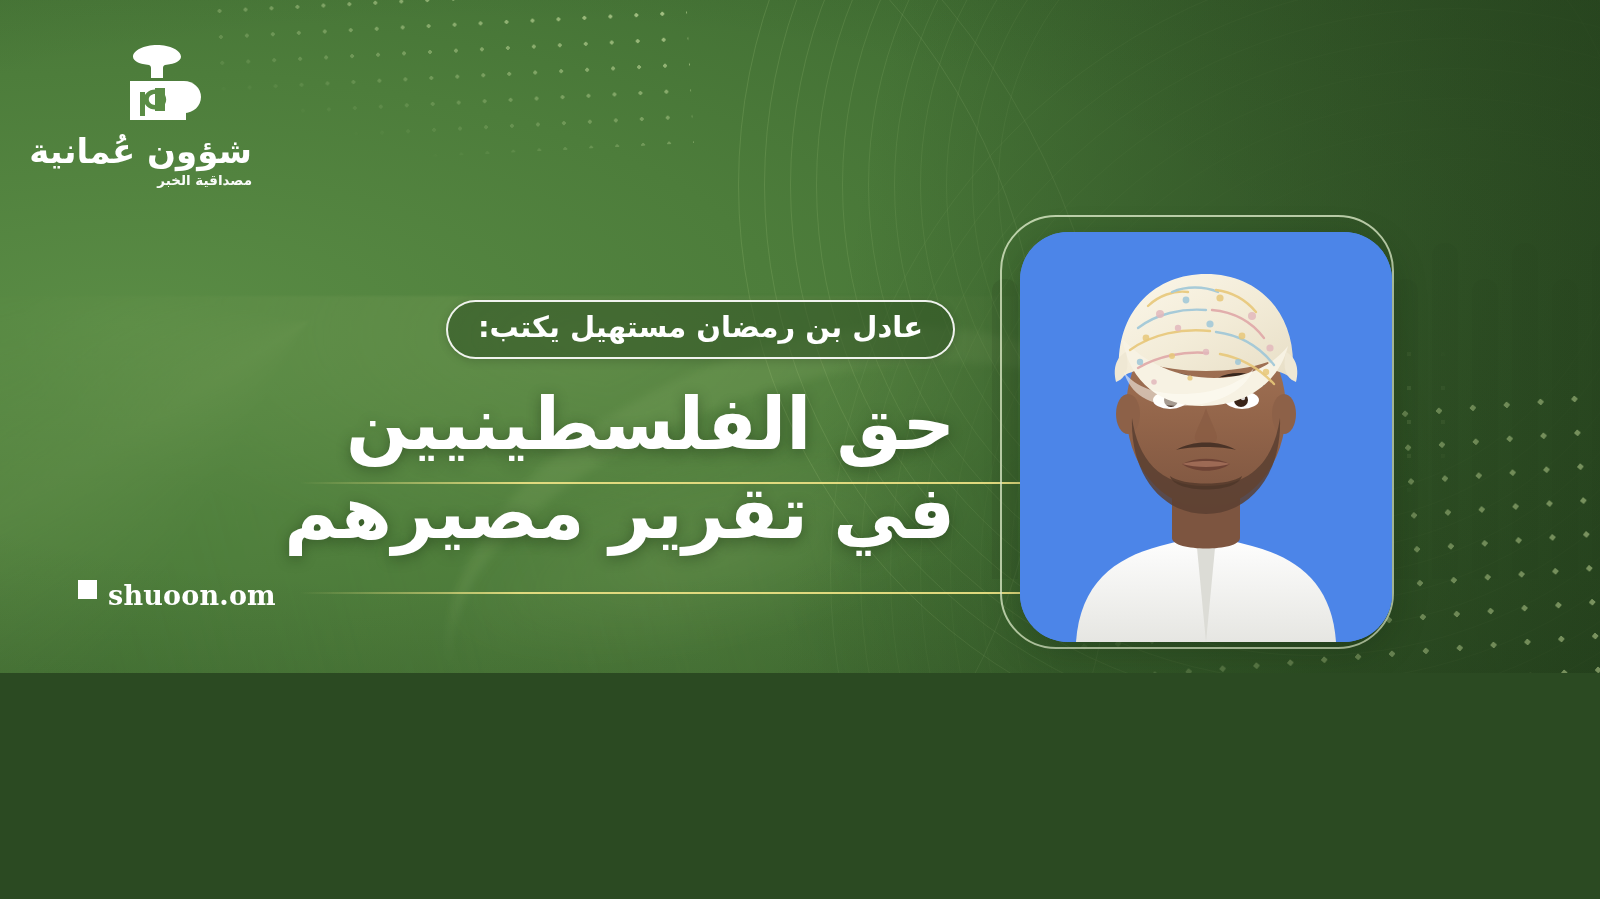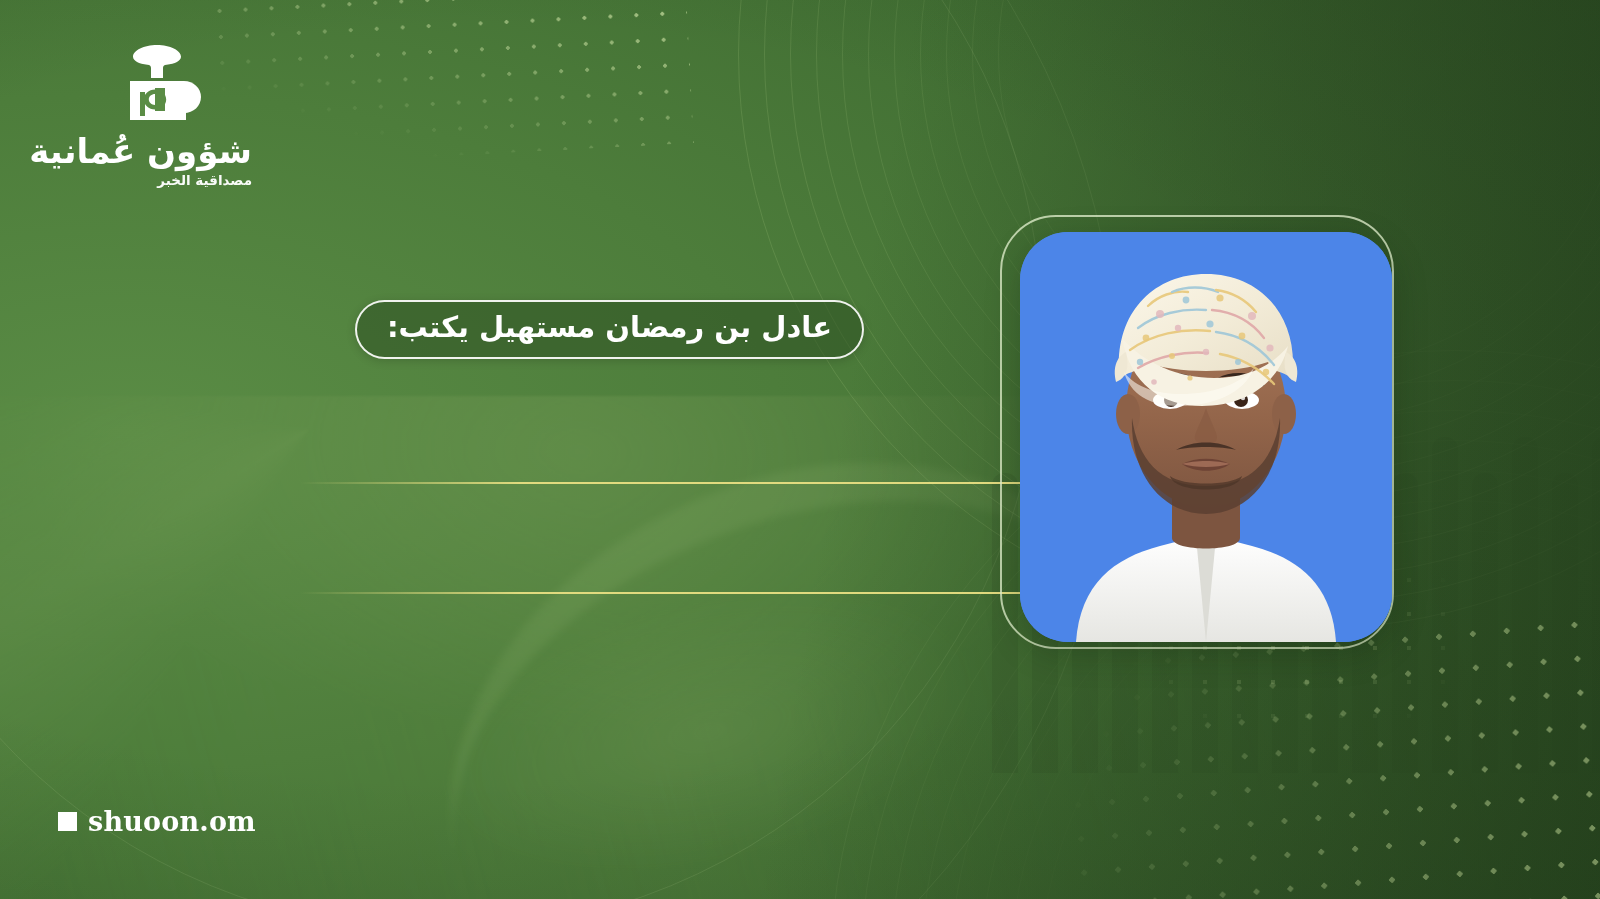--- a/index.html
+++ b/index.html
@@ -5,21 +5,21 @@
 <style>
   html,body{margin:0;padding:0;}
   body{
     background:#2b4a22;
     font-family:"DejaVu Sans","Liberation Sans",sans-serif;
   }
 
   .card{
     position:relative;
     width:1600px;
-    height:899px;
+    height:673px;
     overflow:hidden;
     background:#a21caf;
   }
 
   
   .bg-base{
     position:absolute; inset:0;
     background:
       radial-gradient(120% 110% at 8% 48%, #5a8c45 0%, #4d7d3b 34%, #416e33 62%, #34592a 100%);
   }
@@ -174,21 +174,21 @@
     white-space:nowrap;
     text-align:right;
   }
 
   
   .headline-wrap{
     position:absolute;
     right:645px;
     top:300px;
     width:600px;
-    text-align:left;
+    text-align:right;
     direction:rtl;
   }
   .byline{
     display:inline-block;
     padding:11px 30px 15px;
     border:2px solid rgba(255,255,255,.92);
     border-radius:40px;
     background:rgba(46,80,34,.55);
     color:#ffffff;
     font-size:29px;
@@ -237,23 +237,22 @@
     overflow:hidden;
     background:#4c85e8;
     z-index:5;
     box-shadow:0 10px 34px rgba(14,32,10,.28);
   }
   .portrait svg{ width:100%; height:100%; display:block; }
 
   
   .footer{
     position:absolute;
-    left:58px; bottom:62px;
+    left:78px; bottom:62px;
     display:flex;
-    align-items:center;
     gap:11px;
     direction:ltr;
   }
   .footer-sq{
     width:19px; height:19px;
     background:#ffffff;
     display:block;
   }
   .footer-txt{
     color:#ffffff;
@@ -337,20 +336,24 @@
       <rect x="41" y="47" width="6" height="31" fill="#ffffff"></rect>
       <rect x="41" y="47" width="6" height="31" fill="none"></rect>
       <rect x="43" y="50" width="5" height="24" fill="#5a8c45"></rect>
     </svg>
     <div class="logo-word">شؤون عُمانية</div>
     <div class="logo-tag">مصداقية الخبر</div>
   </div>
 
   <div class="headline-wrap">
     <div class="byline">عادل بن رمضان مستهيل يكتب:</div>
+    <div class="title">
+      <span class="line">حق الفلسطينيين</span>
+      <span class="line">في تقرير مصيرهم</span>
+    </div>
   </div>
 
   <div class="portrait-frame"></div>
   <div class="portrait">
     <svg viewBox="0 0 372 410" preserveAspectRatio="xMidYMid slice" aria-hidden="true">
       <defs>
         <linearGradient id="skin" x1="0" y1="0" x2="0" y2="1">
           <stop offset="0" stop-color="#a9795a"></stop>
           <stop offset=".55" stop-color="#93654a"></stop>
           <stop offset="1" stop-color="#7d5540"></stop>

